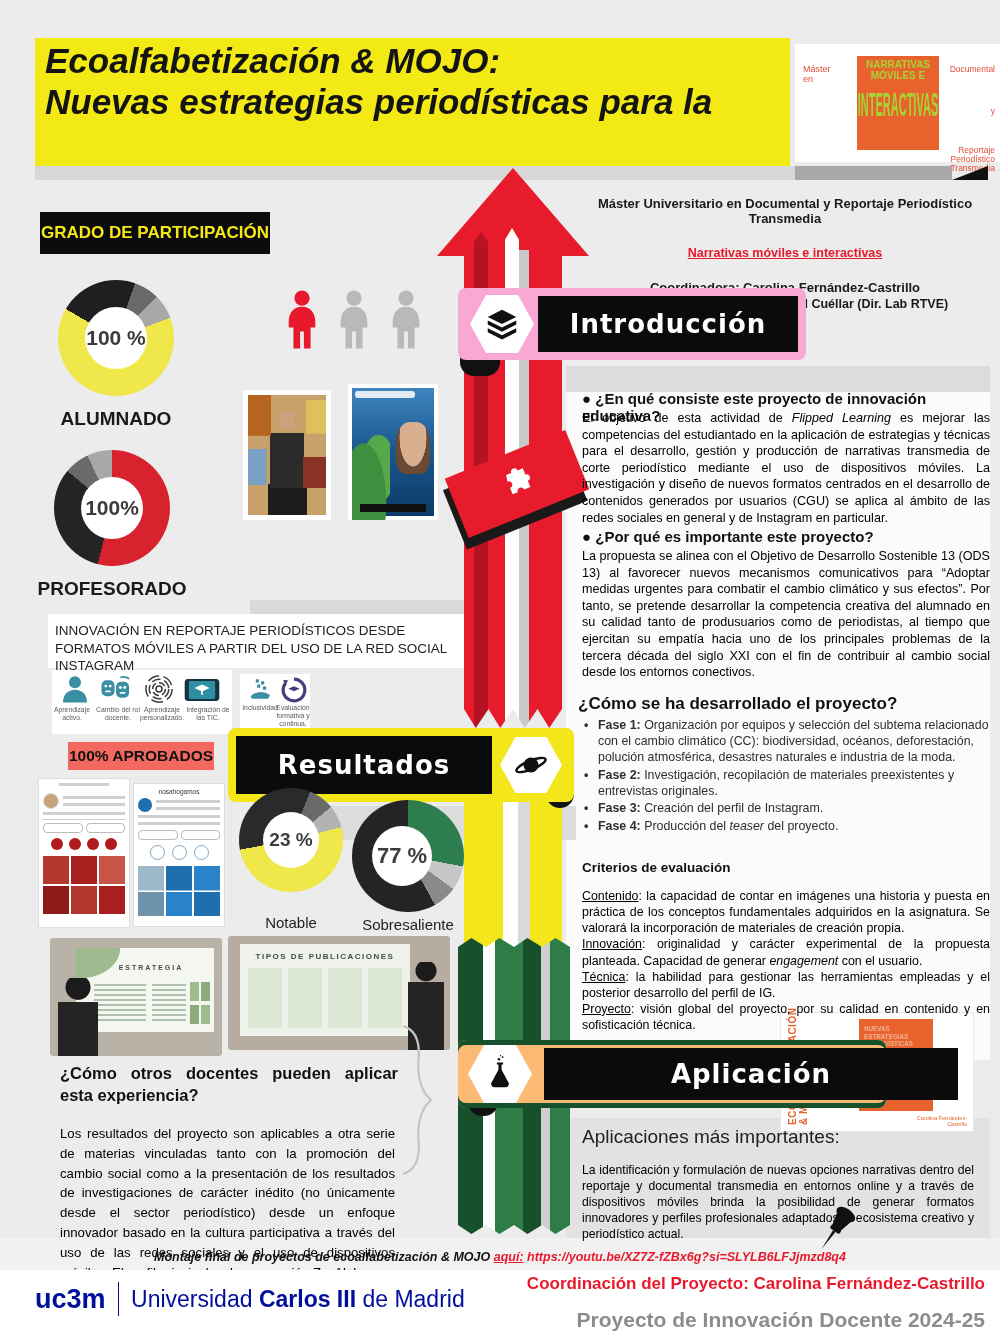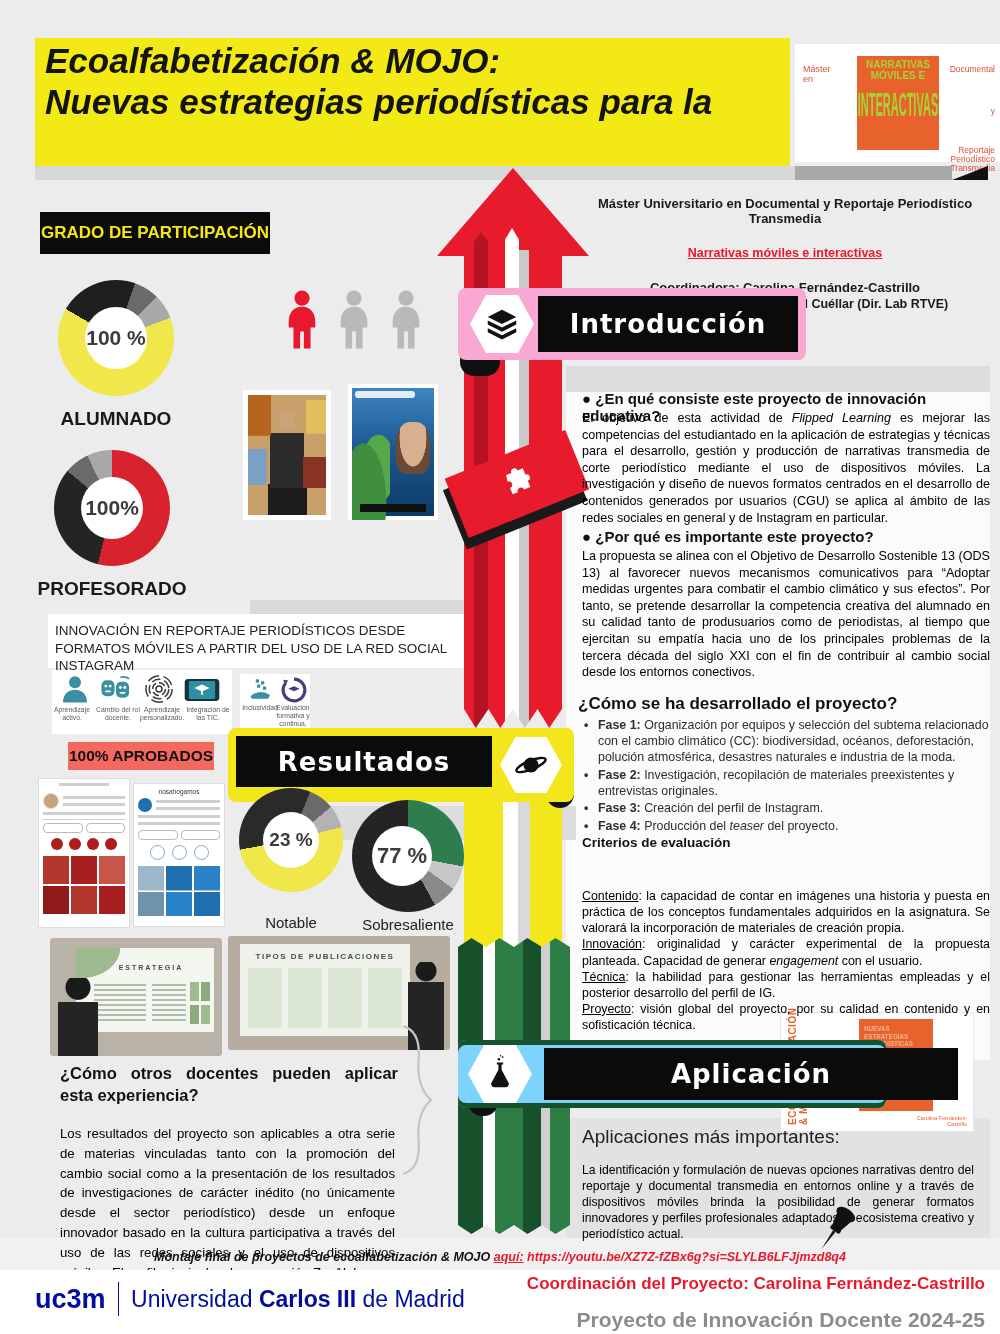--- a/index.html
+++ b/index.html
@@ -123,33 +123,33 @@
           <path d="M8 26 L32 38 L56 26 L56 33 L32 45 L8 33 Z"></path>
           <path d="M8 39 L32 51 L56 39 L56 46 L32 58 L8 46 Z"></path>
         </g>
       </svg>
     </div>
   </div>
 
 
   <div class="abs" style="left:546px;top:792px;width:28px;height:16px;background:#111;border-radius:0 0 14px 14px;"></div>
   <div class="abs" style="left:228px;top:728px;width:346px;height:74px;background:#f3e71c;border-radius:8px;">
-    <div class="bandbox abs" style="left:8px;top:8px;width:256px;height:51px;text-align:center;">
+    <div class="bandbox abs" style="left:8px;top:8px;width:256px;height:58px;text-align:center;">
       <span>Resultados</span>
     </div>
     <div class="hex abs" style="left:272px;top:9px;width:62px;height:56px;">
       <svg width="40" height="40" viewBox="0 0 64 64">
         <circle cx="32" cy="32" r="12" fill="#111"></circle>
         <ellipse cx="32" cy="32" rx="25" ry="7" fill="none" stroke="#111" stroke-width="4" transform="rotate(-22 32 32)"></ellipse>
       </svg>
     </div>
   </div>
 
   <div class="abs" style="left:468px;top:1100px;width:30px;height:16px;background:#111;border-radius:0 0 14px 14px;"></div>
-  <div class="abs" style="left:458px;top:1040px;width:428px;height:68px;background:#7dd3fc;border-radius:8px;box-shadow:inset 0 5px 0 #17512b, inset 0 -5px 0 #17512b;">
+  <div class="abs" style="left:458px;top:1040px;width:428px;height:68px;background:#fdba74;border-radius:8px;box-shadow:inset 0 5px 0 #17512b, inset 0 -5px 0 #17512b;">
     <div class="bandbox abs" style="left:86px;top:8px;width:414px;height:52px;">
       <span>Aplicación</span>
     </div>
     <div class="hex abs" style="left:10px;top:5px;width:64px;height:58px;">
       <svg width="34" height="38" viewBox="0 0 64 72">
         <g fill="#111">
           <path d="M26 14 h12 v4 h-3 v10 l13 24 a6 6 0 0 1 -5 9 H21 a6 6 0 0 1 -5 -9 l13 -24 V18 h-3 Z"></path>
           <circle cx="30" cy="8" r="2.4"></circle>
             <circle cx="37" cy="4" r="1.8"></circle>
             <circle cx="33" cy="1.6" r="1.4"></circle>
@@ -352,21 +352,21 @@
   <div class="abs jtxt" style="left:582px;top:548px;width:408px;font-size:12.6px;">La propuesta se alinea con el Objetivo de Desarrollo Sostenible 13 (ODS 13) al favorecer nuevos mecanismos comunicativos para “Adoptar medidas urgentes para combatir el cambio climático y sus efectos”. Por tanto, se pretende desarrollar la competencia creativa del alumnado en su calidad tanto de produsuarios como de periodistas, al tiempo que ejercitan su empatía hacia uno de los principales problemas de la tercera década del siglo XXI con el fin de contribuir al cambio social desde los entornos conectivos.</div>
 
   <div class="abs h-q" style="left:578px;top:694px;width:410px;font-size:17px;">¿Cómo se ha desarrollado el proyecto?</div>
   <div class="abs" style="left:582px;top:718px;width:408px;font-size:12.4px;line-height:1.28;color:#2e2e2e;">
     <div class="fase"><span class="b">Fase 1:</span><span> Organización por equipos y selección del subtema relacionado con el cambio climático (CC): biodiversidad, océanos, deforestación, polución atmosférica, desastres naturales e industria de la moda.</span></div>
     <div class="fase"><span class="b">Fase 2:</span><span> Investigación, recopilación de materiales preexistentes y entrevistas originales.</span></div>
     <div class="fase"><span class="b">Fase 3:</span><span> Creación del perfil de Instagram.</span></div>
     <div class="fase"><span class="b">Fase 4:</span><span> Producción del </span><span class="i">teaser</span><span> del proyecto.</span></div>
   </div>
 
-  <div class="abs h-q" style="left:582px;top:835px;width:408px;font-size:13.5px;">Criterios de evaluación</div>
+  <div class="abs h-q" style="left:582px;top:860px;width:408px;font-size:13.5px;">Criterios de evaluación</div>
   <div class="abs jtxt" style="left:582px;top:888px;width:408px;font-size:12.4px;line-height:1.3;">
     <span class="u">Contenido</span><span>: la capacidad de contar en imágenes una historia y puesta en práctica de los conceptos fundamentales adquiridos en la asignatura. Se valorará la incorporación de materiales de creación propia.</span><br>
     <span class="u">Innovación</span><span>: originalidad y carácter experimental de la propuesta planteada. Capacidad de generar </span><span class="i">engagement</span><span> con el usuario.</span><br>
     <span class="u">Técnica</span><span>: la habilidad para gestionar las herramientas empleadas y el posterior desarrollo del perfil de IG.</span><br>
     <span class="u">Proyecto</span><span>: visión global del proyecto, por su calidad en contenido y en sofisticación técnica.</span>
   </div>
 
   <div class="abs" style="left:582px;top:1126px;width:400px;font-size:19px;color:#222;">Aplicaciones más importantes:</div>
   <div class="abs jtxt" style="left:582px;top:1162px;width:392px;font-size:12.2px;">La identificación y formulación de nuevas opciones narrativas dentro del reportaje y documental transmedia en entornos online y a través de dispositivos móviles brinda la posibilidad de generar formatos innovadores y perfiles profesionales adaptados al ecosistema creativo y periodístico actual.</div>
 

